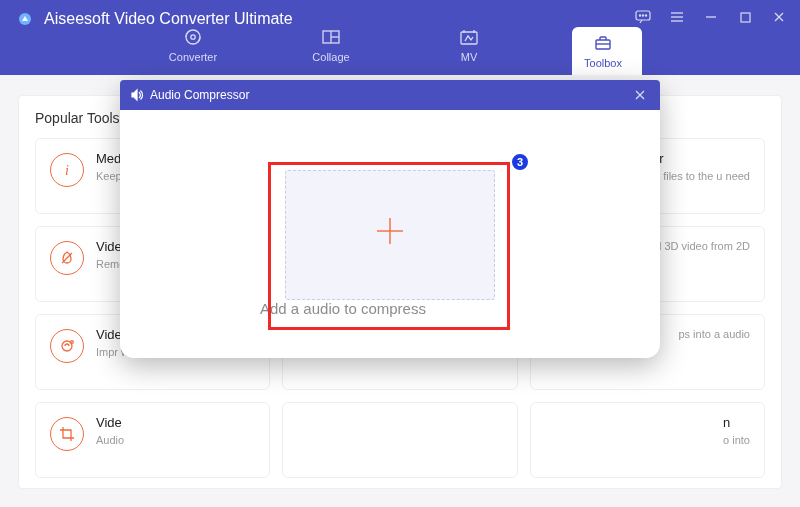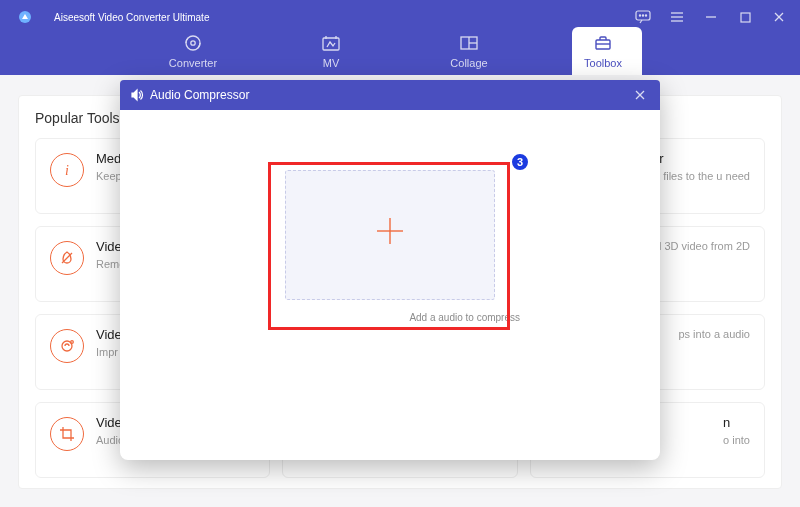--- a/index.html
+++ b/index.html
@@ -14,22 +14,22 @@
   }
   .titlebar {
     height: 75px;
     background: #4a4fbf;
     position: relative;
     color: #fff;
   }
   .app-title {
     position: absolute;
     left: 18px; top: 10px;
-    font-size: 10px;
-    display: flex; align-items: center; gap: 22px;
+    font-size: 16px;
+    display: flex; align-items: center; gap: 12px;
   }
   .app-logo {
     width: 14px; height: 14px;
     display:inline-block;
   }
   .win-controls {
     position: absolute;
     right: 10px; top: 8px;
     display: flex; gap: 12px;
     align-items: center;
@@ -45,21 +45,21 @@
     left: 0; right: 0; bottom: 0;
     height: 46px;
     display: flex;
     justify-content: center;
     gap: 68px;
     align-items: flex-end;
   }
   .tab {
     width: 70px;
     text-align: center;
-    padding-bottom: 6px;
+    padding-bottom: 12px;
     color: #d9daf2;
     font-size: 11px;
     cursor: pointer;
   }
   .tab .ticon { margin-bottom: 4px; height: 20px; display:flex; justify-content:center; align-items:center;}
   .tab.active {
     background: #fff;
     color: #4a4fbf;
     border-radius: 6px 6px 0 0;
     padding: 6px 14px 6px 6px;
@@ -100,24 +100,24 @@
     flex-shrink: 0;
     color:#f06a3e;
     margin-top: 2px;
   }
   .card .ctitle { font-size: 13px; color:#222; margin-bottom:3px; font-weight:500;}
   .card .cdesc { font-size: 11px; color:#9a9a9a; line-height:1.3;}
   
   .modal {
     position: absolute;
     left: 120px; top: 80px;
-    width: 540px; height: 380px;
+    width: 540px; height: 278px;
     background: #fff;
     box-shadow: 0 8px 28px rgba(0,0,0,0.28);
-    border-radius: 8px;
+    border-radius: 14px;
     overflow: visible;
   }
   .modal-header {
     height: 30px;
     background: #4a4fbf;
     display: flex;
     align-items: center;
     color: #fff;
     font-size: 12px;
     padding: 0 10px;
@@ -162,24 +162,23 @@
     border-radius:50%;
     background:#1b3be0;
     border:2px solid #fff;
     color:#fff;
     font-size:11px;
     display:flex; align-items:center; justify-content:center;
     font-weight:bold;
     z-index:5;
   }
   .drop-caption {
-    text-align:right;
+    text-align:left;
     color:#8c8c8c;
-    font-size:10px;
-    margin-top:12px;
+    font-size:15px;
   }
 </style>
 </head>
 <body>
 
 <div class="titlebar">
   <div class="app-title">
     <span class="app-logo">
       <svg width="14" height="14" viewBox="0 0 14 14">
           <circle cx="7" cy="7" r="6" fill="#6fb2ff"></circle>
@@ -230,37 +229,37 @@
             <circle cx="10" cy="10" r="7"></circle>
             <circle cx="10" cy="10" r="2.2"></circle>
             <path d="M3 10 a7 7 0 0 1 2 -5"></path>
             <path d="M17 10 a7 7 0 0 1 -2 5"></path>
           </svg>
       </div>
       <div>Converter</div>
     </div>
     <div class="tab">
       <div class="ticon">
+        <svg width="20" height="16" viewBox="0 0 20 16" fill="none" stroke="currentColor" stroke-width="1.3">
+            <rect x="2" y="2" width="16" height="12"></rect>
+            <line x1="10" y1="2" x2="10" y2="14"></line>
+            <line x1="10" y1="8" x2="18" y2="8"></line>
+          </svg>
+      </div>
+      <div>Collage</div>
+    </div>
+    <div class="tab">
+      <div class="ticon">
         <svg width="20" height="18" viewBox="0 0 20 18" fill="none" stroke="currentColor" stroke-width="1.3">
             <rect x="2" y="4" width="16" height="12" rx="1"></rect>
             <path d="M5 2 v3 M15 2 v3"></path>
             <path d="M6 13 L9 8 L12 12 L14 9"></path>
           </svg>
       </div>
       <div>MV</div>
-    </div>
-    <div class="tab">
-      <div class="ticon">
-        <svg width="20" height="16" viewBox="0 0 20 16" fill="none" stroke="currentColor" stroke-width="1.3">
-            <rect x="2" y="2" width="16" height="12"></rect>
-            <line x1="10" y1="2" x2="10" y2="14"></line>
-            <line x1="10" y1="8" x2="18" y2="8"></line>
-          </svg>
-      </div>
-      <div>Collage</div>
     </div>
     <div class="tab active">
       <div class="ticon">
         <svg width="20" height="18" viewBox="0 0 20 18" fill="none" stroke="#4a4fbf" stroke-width="1.4">
             <rect x="3" y="6" width="14" height="9" rx="1"></rect>
             <path d="M7 6 V4 a1 1 0 0 1 1 -1 h4 a1 1 0 0 1 1 1 V6"></path>
             <line x1="3" y1="10" x2="17" y2="10"></line>
           </svg>
       </div>
       <div>Toolbox</div>

